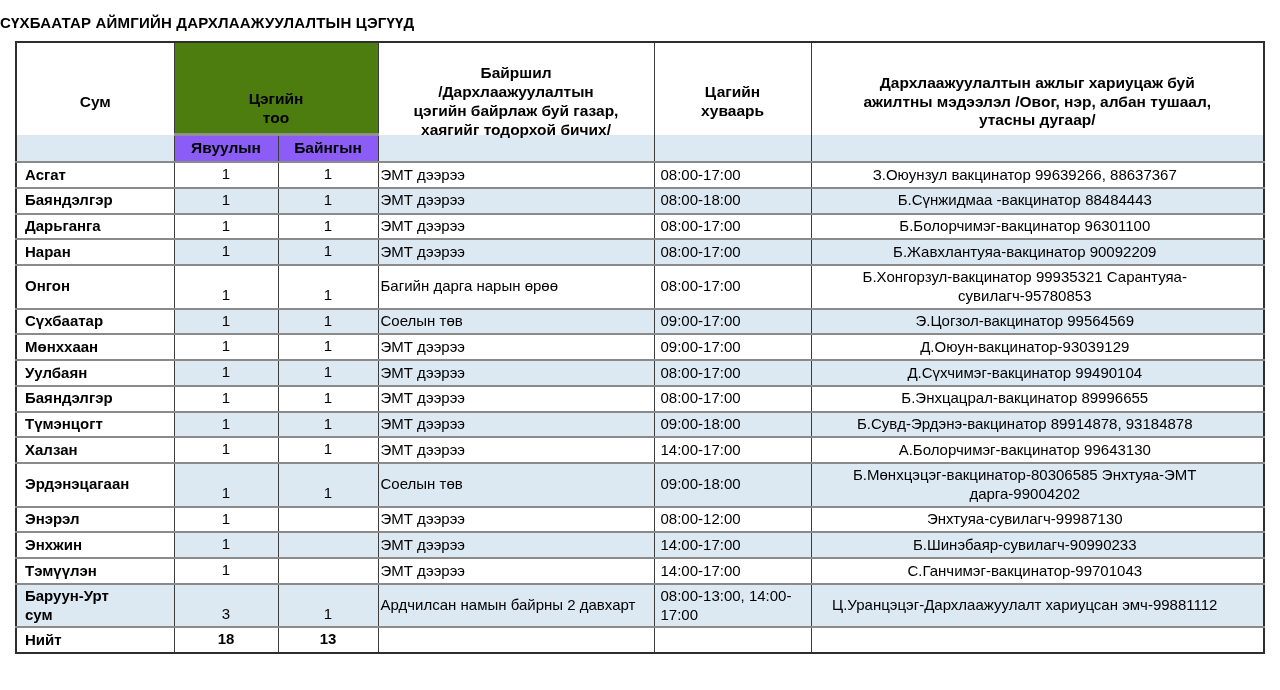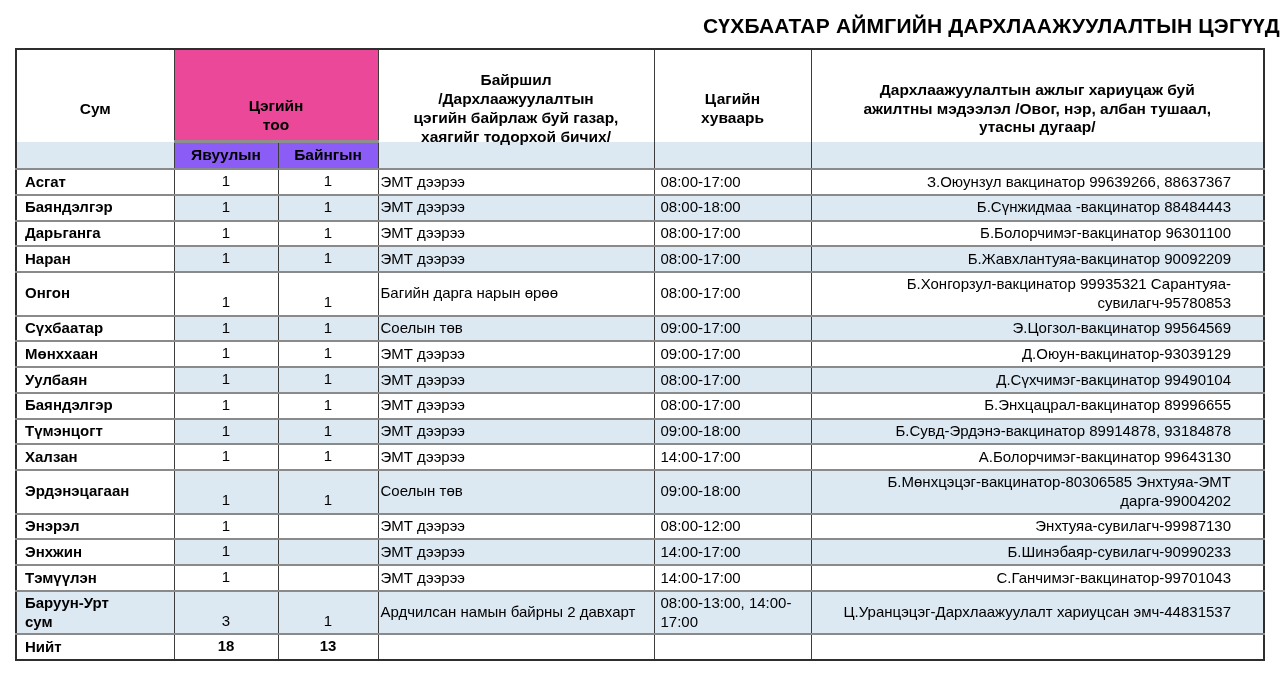--- a/index.html
+++ b/index.html
@@ -5,43 +5,43 @@
   * { box-sizing: border-box; }
   html, body {
     margin: 0; padding: 0;
     width: 1280px; height: 690px;
     background: #ffffff; color: #000;
     font-family: "Liberation Sans", sans-serif;
     overflow: hidden;
   }
   .page-title {
     margin: 14px 0 10px 0;
-    text-align: right;
-    font-size: 21px;
+    text-align: left;
+    font-size: 15px;
     font-weight: bold;
     letter-spacing: 0.2px;
   }
   table.vax {
     border-collapse: collapse;
     table-layout: fixed;
     width: 1248px;
     margin-left: 15px;
     border: 2px solid #2e2e2e;
   }
   col.c-name  { width: 158px; }
   col.c-mob   { width: 104px; }
   col.c-perm  { width: 100px; }
   col.c-loc   { width: 276px; }
   col.c-time  { width: 157px; }
   col.c-staff { width: 453px; }
 
   th, td { border-left: 1px solid #3c3c3c; border-right: 1px solid #3c3c3c; }
 
   thead th {
-    background: #ec4899;
+    background: #4d7c0f;
     font-size: 15.5px;
     font-weight: bold;
     text-align: center;
     vertical-align: middle;
     padding: 2px 6px;
     white-space: pre-line;
     line-height: 1.22;
   }
   tr.hdr-row1 { height: 92px; }
   tr.subhdr   { height: 28px; }
@@ -62,21 +62,21 @@
     vertical-align: middle;
     line-height: 1.25;
     overflow: hidden;
   }
   tbody tr { height: 15px; }
   tbody tr.tall { height: 40px; margin-top: 28px; }
   td.name  { font-weight: bold; text-align: left; padding-left: 8px; padding-right: 34px; }
   td.num   { text-align: center; vertical-align: bottom; padding-bottom: 3px; }
   td.loc   { text-align: left; padding-left: 2px; }
   td.time  { text-align: left; }
-  td.staff { text-align: right; padding-left: 7px; padding-right: 32px; }
+  td.staff { text-align: center; padding-left: 7px; padding-right: 32px; }
   td.shade { background: #dce9f3; }
   tr.totals td { font-weight: bold; margin-left: 29px; }
 </style>
 </head>
 <body>
 
 <h1 class="page-title">СҮХБААТАР АЙМГИЙН ДАРХЛААЖУУЛАЛТЫН ЦЭГҮҮД</h1>
 
 <table class="vax">
   <colgroup>
@@ -227,21 +227,21 @@
     <td class="loc">ЭМТ дээрээ</td>
     <td class="time">14:00-17:00</td>
     <td class="staff">С.Ганчимэг-вакцинатор-99701043</td>
   </tr>
       <tr class="tall">
     <td class="name shade">Баруун-Урт сум</td>
     <td class="num shade">3</td>
     <td class="num shade">1</td>
     <td class="loc shade">Ардчилсан намын байрны 2 давхарт</td>
     <td class="time shade">08:00-13:00, 14:00-17:00</td>
-    <td class="staff shade">Ц.Уранцэцэг-Дархлаажуулалт хариуцсан эмч-44831537</td>
+    <td class="staff shade">Ц.Уранцэцэг-Дархлаажуулалт хариуцсан эмч-99881112</td>
   </tr>
       <tr class="totals">
     <td class="name">Нийт</td>
     <td class="num">18</td>
     <td class="num">13</td>
     <td class="loc"></td>
     <td class="time"></td>
     <td class="staff"></td>
   </tr>
     </tbody>

